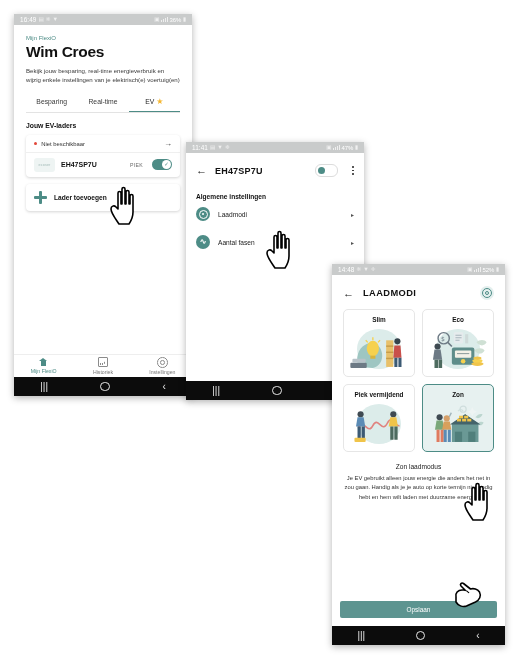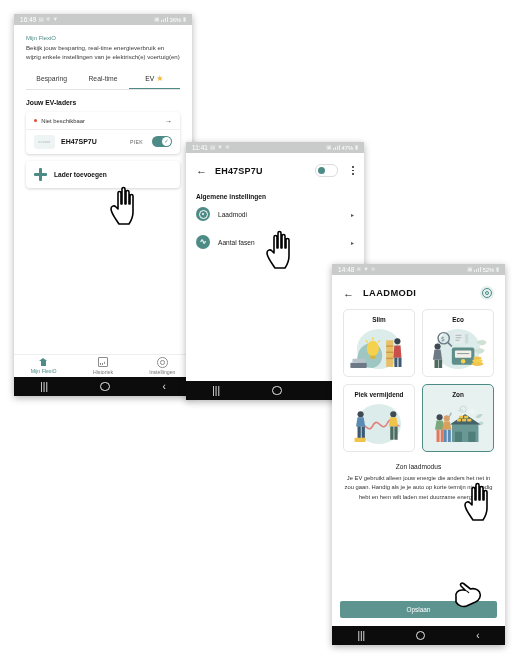--- a/index.html
+++ b/index.html
@@ -138,20 +138,21 @@
           <i></i>
           <i></i>
         </span>
       <span class="sb-batt">36%</span>
       <span class="sb-ico">▮</span>
     </div>
   </div>
 
   <div class="p1-body">
     <div class="brand">Mijn FlexiO</div>
+    <div class="bigname">Wim Croes</div>
     <div class="subtxt">Bekijk jouw besparing, real-time energieverbruik en wijzig enkele instellingen van je elektrisch(e) voertuig(en)</div>
 
     <div class="tabs">
       <div class="tab">Besparing</div>
       <div class="tab">Real-time</div>
       <div class="tab active">
         <span>EV</span>
         <span class="star">★</span>
       </div>
     </div>

